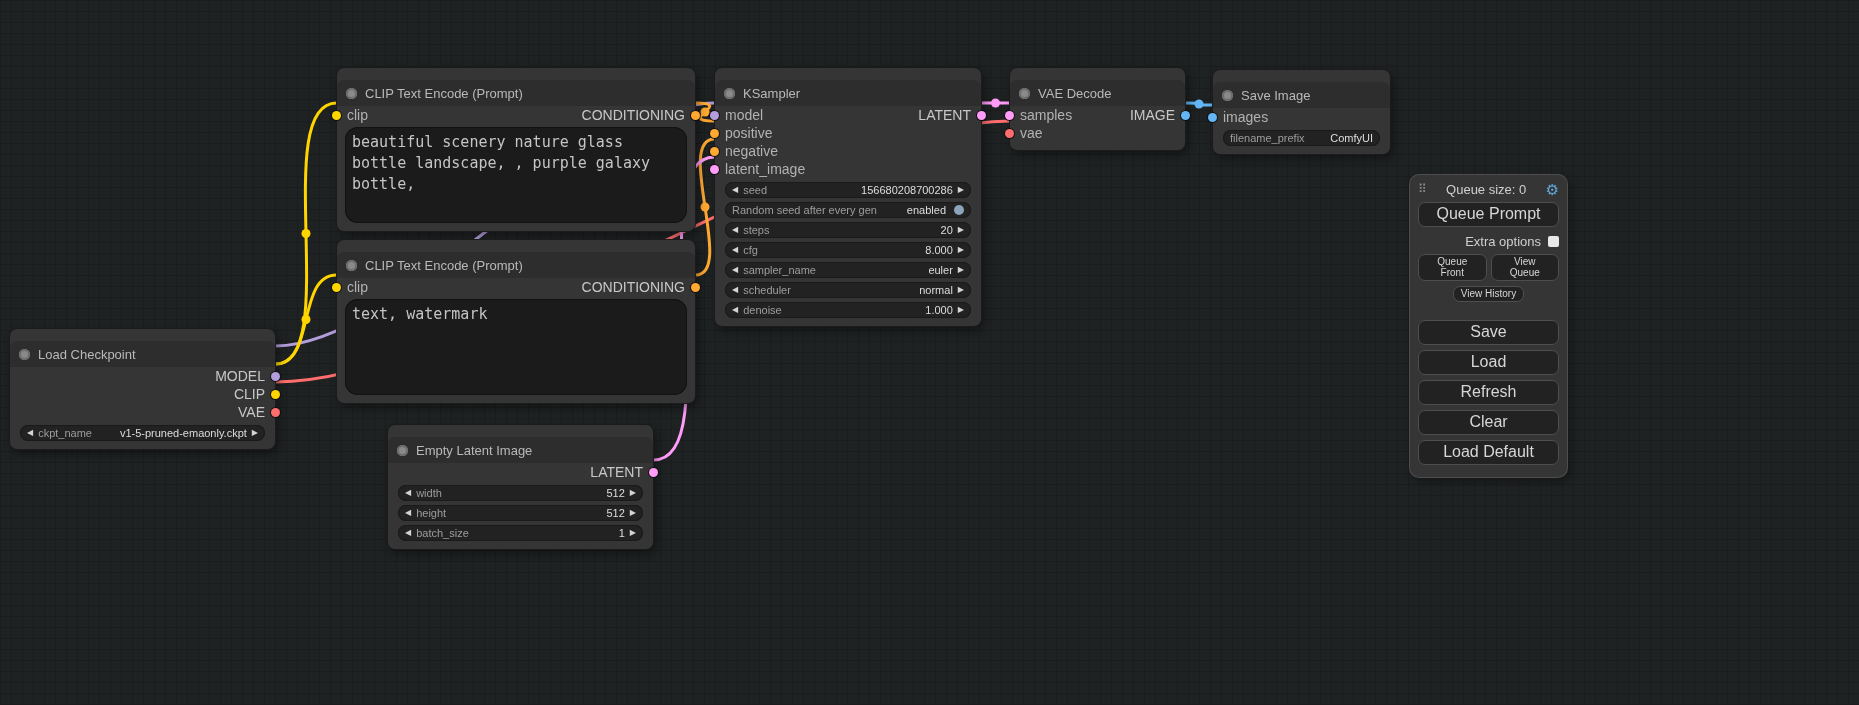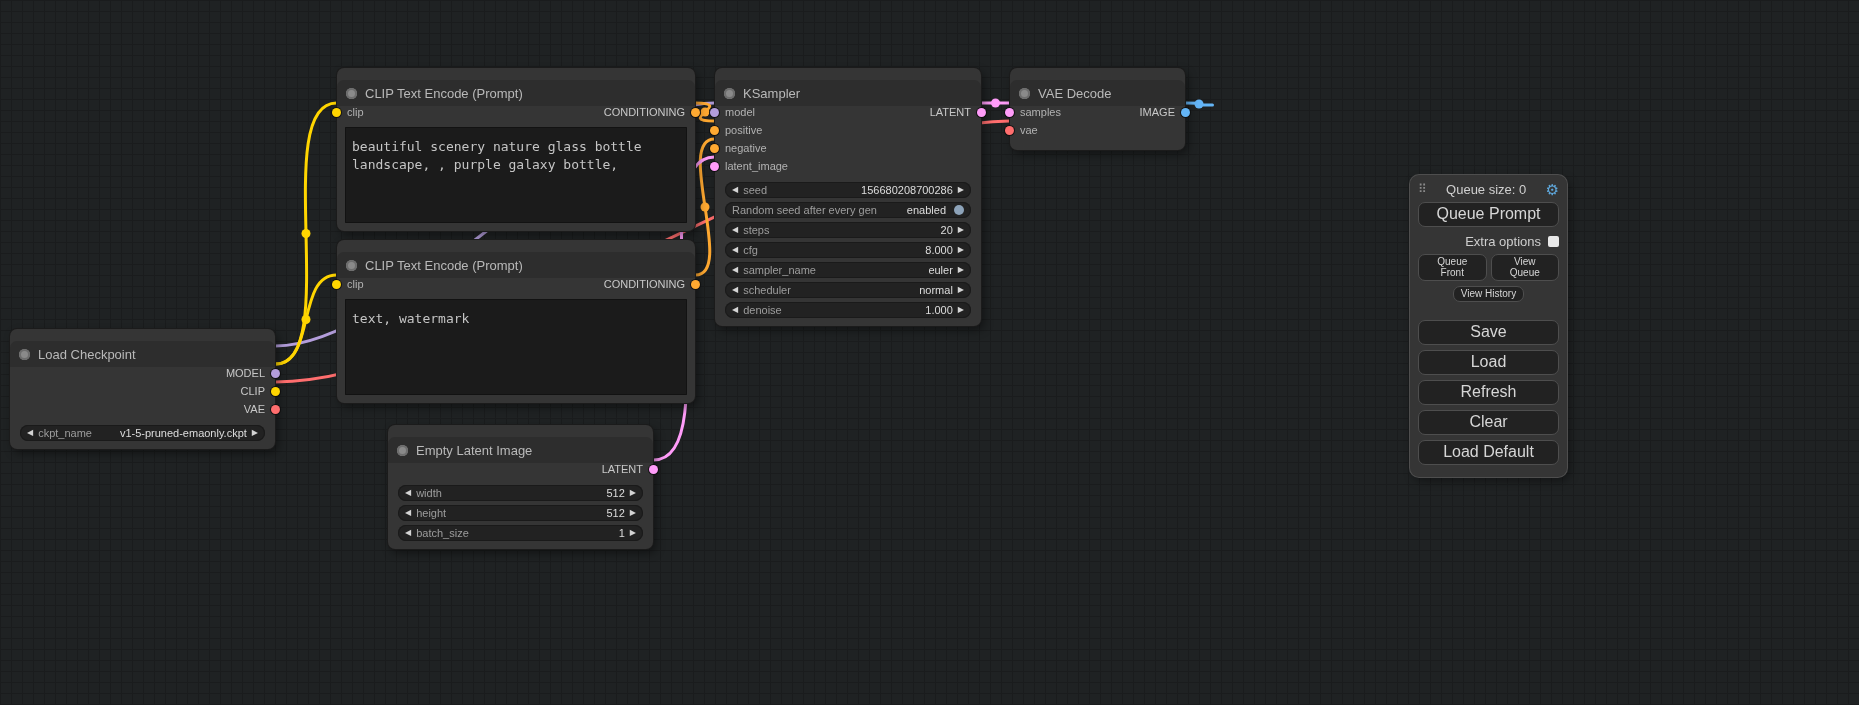--- a/index.html
+++ b/index.html
@@ -27,37 +27,37 @@
   }
   .node-title {
     height: 26px; display: flex; align-items: center; gap: 8px;
     padding: 0 9px; background: #2d2d2d; border-radius: 7px 7px 0 0;
     color: #b9b9b9; font-size: 13px; margin-top: 12px;
   }
   .collapse-dot { width: 11px; height: 11px; border-radius: 50%; background: #8a8a8a; flex: none; box-shadow: inset 0 0 0 2px #6d6d6d; }
   .title-text { white-space: nowrap; overflow: hidden; }
 
   .slot-row {
-    height: 18px; display: flex; align-items: flex-start; justify-content: space-between;
-    font-size: 11px;
+    height: 18px; display: flex; align-items: center; justify-content: space-between;
+    font-size: 14px;
   }
   .slot { display: flex; align-items: center; gap: 6px; }
   .slot.in  { margin-left: -5px; color: #b2b2b2; }
   .slot.out { margin-right: -5px; color: #c8c8c8; }
   .slot-dot {
     width: 9px; height: 9px; border-radius: 50%; flex: none;
     box-shadow: 0 0 0 1px rgba(12,12,12,0.8);
   }
   .slot-label { white-space: nowrap; }
 
   .textbox {
-    margin: 3px 8px 0; background: #1b1b1b; border-radius: 1px;
+    margin: 3px 8px 0; background: #1b1b1b; border-radius: 13px;
     box-shadow: inset 0 0 0 1px #121212;
-    font-family: "DejaVu Sans Mono", monospace; font-size: 13px; line-height: 1.4;
-    color: #c5c5c5; padding: 11px 7px; box-sizing: border-box;
+    font-family: "DejaVu Sans Mono", monospace; font-size: 15px; line-height: 1.4;
+    color: #c5c5c5; padding: 5px 7px; box-sizing: border-box;
     white-space: pre-wrap; word-break: break-word; overflow: hidden;
   }
 
   .widget {
     height: 16px; margin: 4px 10px 0; border-radius: 9px; background: #222;
     box-shadow: inset 0 0 0 1px #1a1a1a;
     display: flex; align-items: center; gap: 5px; padding: 0 7px;
     font-size: 11px; box-sizing: border-box;
   }
   .widget .arrow { font-size: 8px; color: #d4d4d4; line-height: 1; flex: none; }
@@ -309,20 +309,37 @@
           </span>
         </div>
         <div class="slot-row">
           <span class="slot in">
             <span class="slot-dot" style="background: rgb(255, 110, 110);"></span>
             <span class="slot-label">vae</span>
           </span>
           <span class="slot out"></span>
         </div>
       </div>
+      <div class="node" style="left: 1213px; top: 70px; width: 177px;">
+        <div class="node-title">
+          <span class="collapse-dot"></span>
+          <span class="title-text">Save Image</span>
+        </div>
+        <div class="slot-row">
+          <span class="slot in">
+            <span class="slot-dot" style="background: rgb(100, 181, 246);"></span>
+            <span class="slot-label">images</span>
+          </span>
+          <span class="slot out"></span>
+        </div>
+        <div class="widget text">
+          <span class="wlabel">filename_prefix</span>
+          <span class="wvalue">ComfyUI</span>
+        </div>
+      </div>
     </div>
 
   <div class="queue-panel">
     <div class="qp-header">
       <span class="drag-handle">⠿</span>
       <span class="qp-title">Queue size: 0</span>
       <span class="gear">⚙</span>
     </div>
     <button class="qp-btn big">Queue Prompt</button>
     <div class="extra-options">

